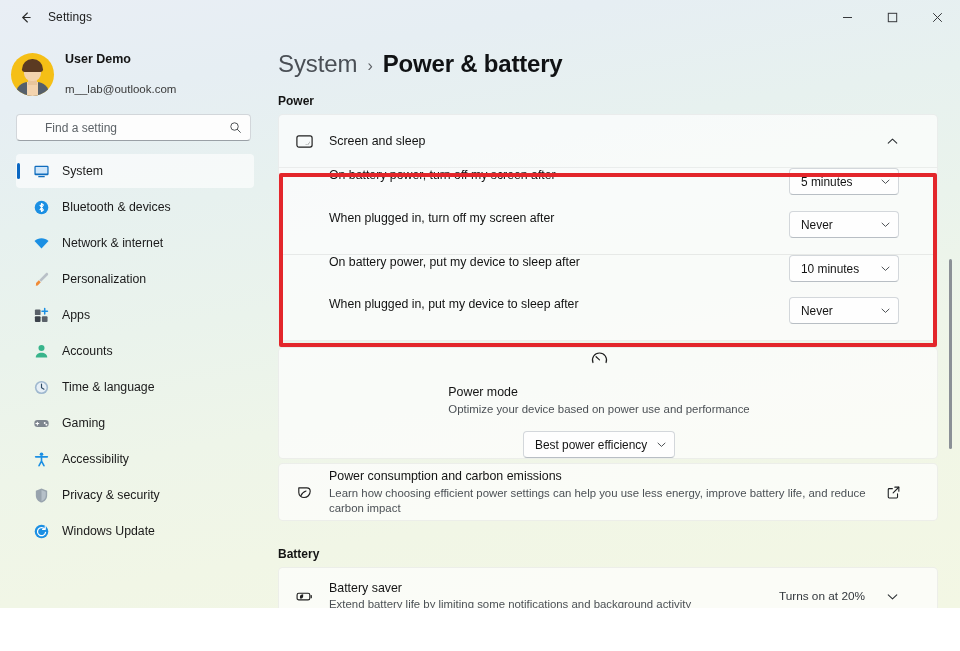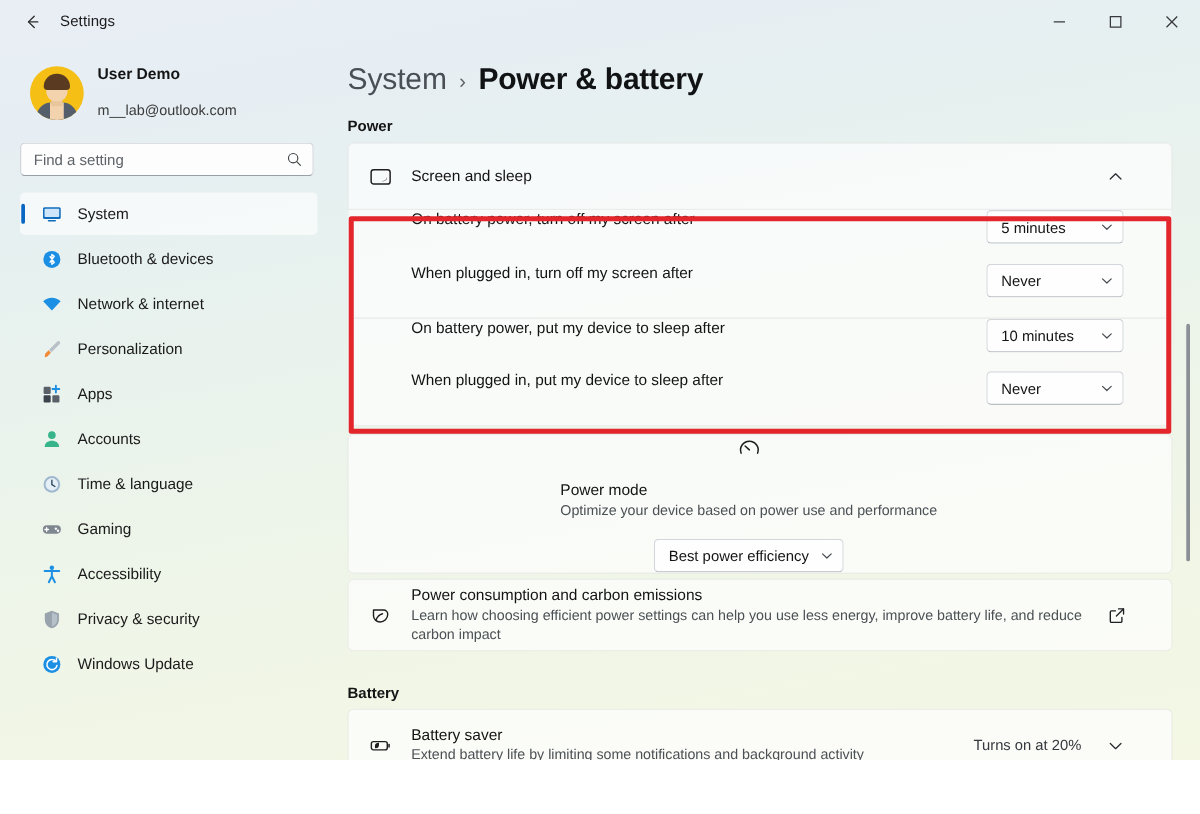--- a/index.html
+++ b/index.html
@@ -67,21 +67,21 @@
     position: absolute;
     left: 0; top: 34px;
     width: 262px;
     height: 617px;
     padding: 0;
   }
   .profile {
     display: flex;
     align-items: center;
     gap: 11px;
-    padding: 14px 0 0 24px;
+    padding: 14px 0 0 11px;
     height: 66px;
   }
   .avatar {
     width: 43px; height: 43px;
     border-radius: 50%;
     background: #f5bf16;
     position: relative;
     overflow: hidden;
     flex: none;
   }
@@ -133,21 +133,21 @@
   .search-wrap {
     margin: 14px 0 0 16px;
     width: 235px;
     height: 27px;
     background: #fdfdfd;
     border: 1px solid #d2d6da;
     border-bottom: 1px solid #9aa0a6;
     border-radius: 4px;
     display: flex;
     align-items: center;
-    padding: 0 8px 0 10px;
+    padding: 0 8px 0 28px;
     justify-content: space-between;
   }
   .search-wrap input {
     flex: 1;
     border: none;
     outline: none;
     background: transparent;
     font-family: "Liberation Sans", sans-serif;
     font-size: 12px;
     color: #1b1b1b;

